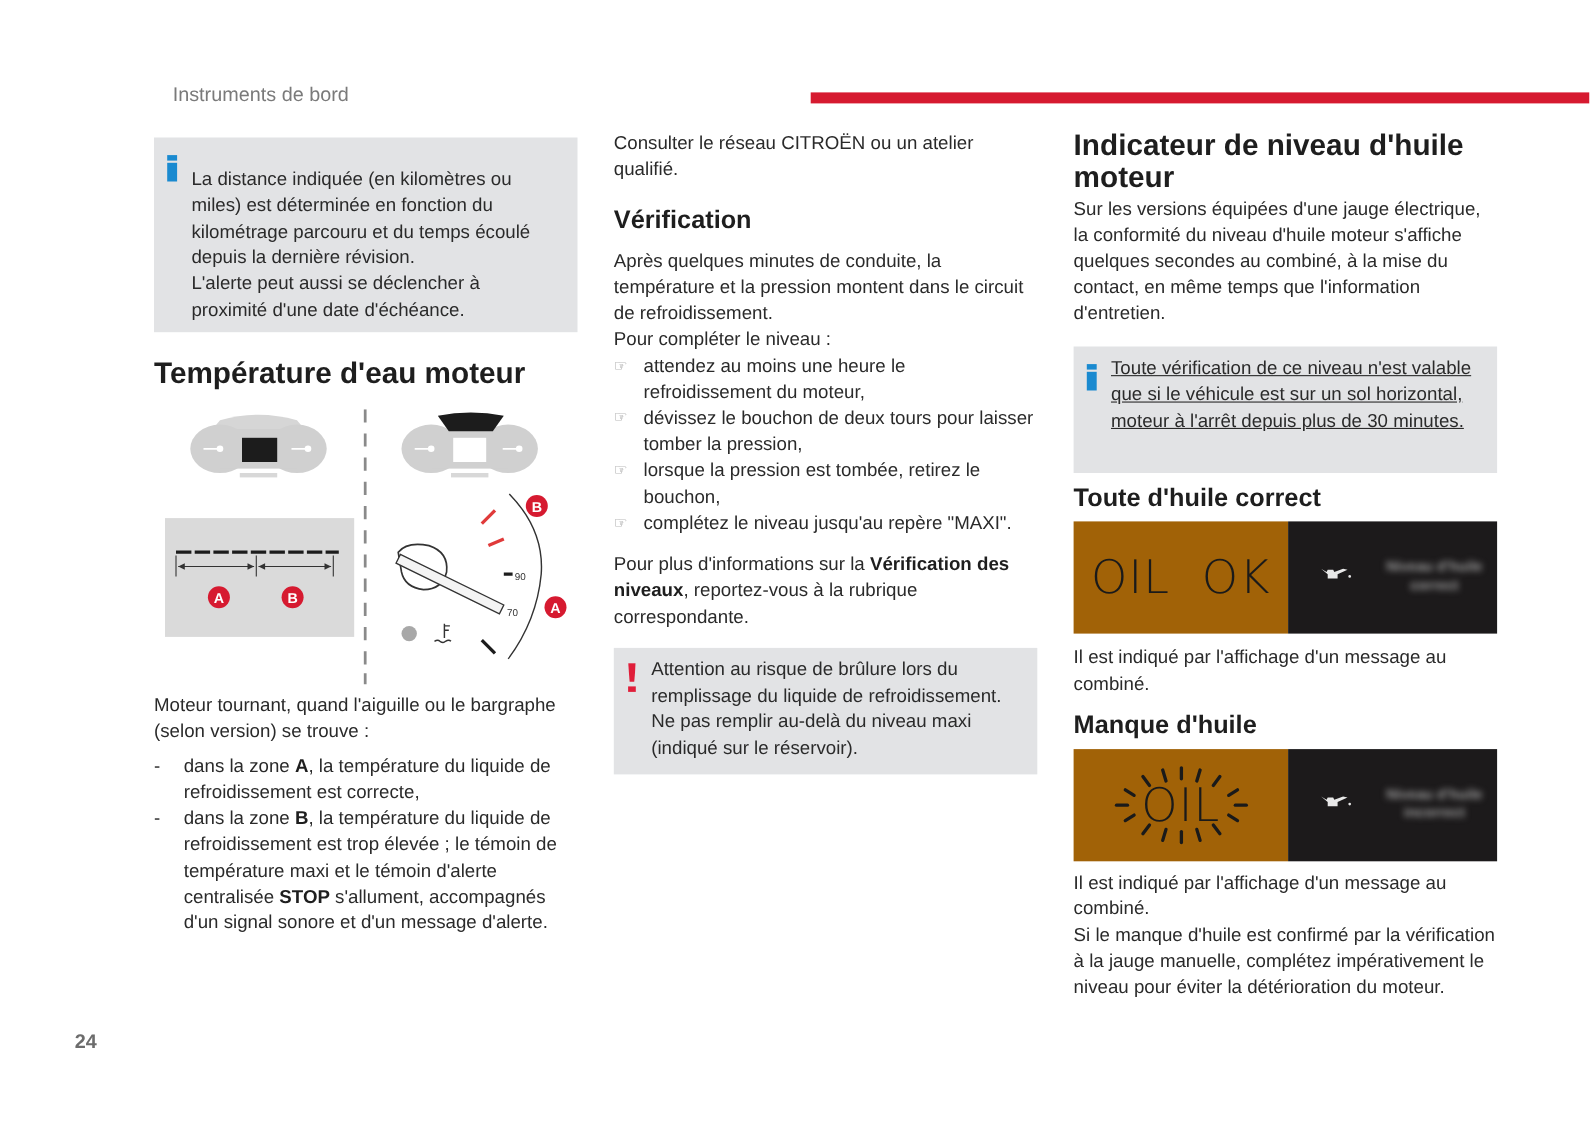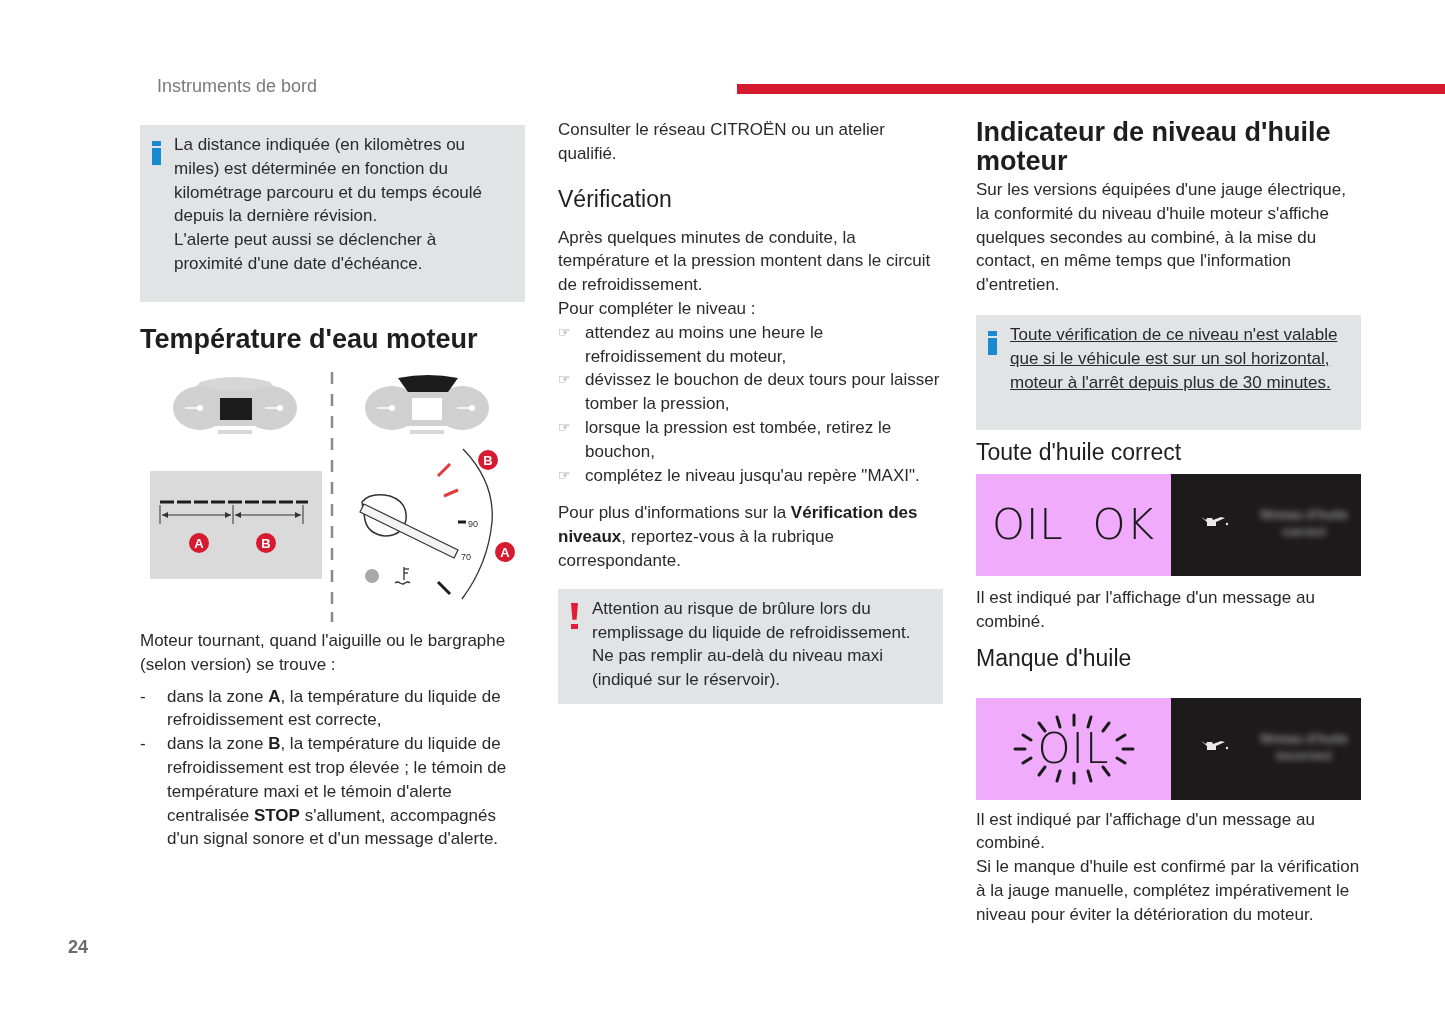--- a/index.html
+++ b/index.html
@@ -9,54 +9,54 @@
   .header-title { position: absolute; left: 140px; top: 76px; font-size: 18px; color: #7a7a7a; margin-left: 17px; }
   .header-bar { position: absolute; left: 737px; top: 84px; width: 708px; height: 10px; background: #d61a30; }
 
   .col { position: absolute; }
   .col1 { left: 140px; top: 125px; width: 385px; }
   .col2 { left: 558px; top: 118px; width: 385px; }
   .col3 { left: 976px; top: 118px; width: 385px; }
 
   .p { font-size: 17px; line-height: 23.8px; color: #2a2a2a; }
   .h1 { font-size: 27px; font-weight: bold; color: #1e1e1e; line-height: 30px; }
-  .h2 { font-size: 23px; font-weight: normal; color: #1e1e1e; line-height: 28px; }
+  .h2 { font-size: 23px; font-weight: bold; color: #1e1e1e; line-height: 28px; }
 
   .note { background: #e2e3e5; position: relative; padding: 8px 14px 18px 34px; }
   .note .ic { position: absolute; left: 12px; top: 16px; width: 9px; height: 24px; }
   .note .ic .dot { position: absolute; left: 0; top: 0; width: 9px; height: 5px; background: #1a8ad0; }
   .note .ic .bar { position: absolute; left: 0; top: 7px; width: 9px; height: 17px; background: #1a8ad0; }
   .warn .ic .bar { background: #e01e3a; height: 17px; top: 0; left: 1px; width: 7px; clip-path: polygon(0 0,100% 0,80% 100%,20% 100%); }
   .warn .ic .dot { background: #e01e3a; top: 21px; left: 1px; width: 7px; height: 5px; }
 
   .bullets { list-style: none; }
   .bullets li { position: relative; padding-left: 27px; font-size: 17px; line-height: 23.8px; }
   .bullets li .mk { position: absolute; left: 0; top: 0; font-size: 14px; color: #777; }
 
   .dash li .mk { color: #2a2a2a; font-size: 17px; left: 0; }
 
   .fig { position: relative; width: 385px; height: 255px; }
 
   .oil-box { display: flex; width: 385px; height: 102px; }
-  .oil-left { width: 195px; background: #f0abfc; display: flex; align-items: center; justify-content: center; font-size: 42px; color: #1a1a1a; letter-spacing: 1px; font-family: "DejaVu Sans", sans-serif; font-weight: 300;}
+  .oil-left { width: 195px; background: #a16207; display: flex; align-items: center; justify-content: center; font-size: 42px; color: #1a1a1a; letter-spacing: 1px; font-family: "DejaVu Sans", sans-serif; font-weight: 300;}
   .oil-right { flex: 1; background: #1c1a1b; position: relative; }
   .oil-can { position: absolute; left: 28px; top: 40px; color: #ddd; font-size: 16px; }
   .blur-msg { position: absolute; left: 88px; top: 32px; width: 90px; text-align: center; color: #9a9a9a; font-size: 13px; font-weight: bold; line-height: 17px; filter: blur(3px); }
 
   .page-num { position: absolute; left: 68px; top: 937px; font-size: 18px; font-weight: bold; color: #6c6c6c; }
   b { font-weight: bold; color: #1e1e1e; }
 </style>
 </head>
 <body>
 
 <div class="header-title">Instruments de bord</div>
 <div class="header-bar"></div>
 
 <div class="col col1">
-  <div class="note" style="height:177px;padding-top:8px;">
+  <div class="note" style="height:177px;padding-top:26px;">
     <span class="ic">
         <span class="dot"></span>
         <span class="bar"></span>
       </span>
     <div class="p">La distance indiquée (en kilomètres ou</div>
     <div class="p">miles) est déterminée en fonction du</div>
     <div class="p">kilométrage parcouru et du temps écoulé</div>
     <div class="p">depuis la dernière révision.</div>
     <div class="p">L'alerte peut aussi se déclencher à</div>
     <div class="p">proximité d'une date d'échéance.</div>
@@ -203,21 +203,21 @@
             <path d="M2 3 L7 6 L8 4 L13 4 L14 6 L22 3 L26 4 L17 8 L17 12 L8 12 L8 8 Z" fill="#e8e8e8"></path>
             <circle cx="28" cy="10" r="1.2" fill="#e8e8e8"></circle>
           </svg>
       </span>
       <div class="blur-msg">Niveau d'huile correct</div>
     </div>
   </div>
   <div class="p" style="margin-top:10px;">Il est indiqué par l'affichage d'un message au combiné.</div>
 
   <div class="h2" style="margin-top:10px;">Manque d'huile</div>
-  <div class="oil-box" style="margin-top:26px;">
+  <div class="oil-box" style="margin-top:9px;">
     <div class="oil-left" style="position:relative;">
       <svg width="130" height="80" viewBox="0 0 130 80" style="position:absolute;left:33px;top:11px;">
         <g stroke="#1a1a1a" stroke-width="3" stroke-linecap="round">
           <line x1="65" y1="6" x2="65" y2="16"></line>
             <line x1="65" y1="64" x2="65" y2="74"></line>
           <line x1="48" y1="8" x2="51" y2="18"></line>
             <line x1="82" y1="8" x2="79" y2="18"></line>
           <line x1="48" y1="72" x2="51" y2="62"></line>
             <line x1="82" y1="72" x2="79" y2="62"></line>
           <line x1="30" y1="14" x2="36" y2="22"></line>

